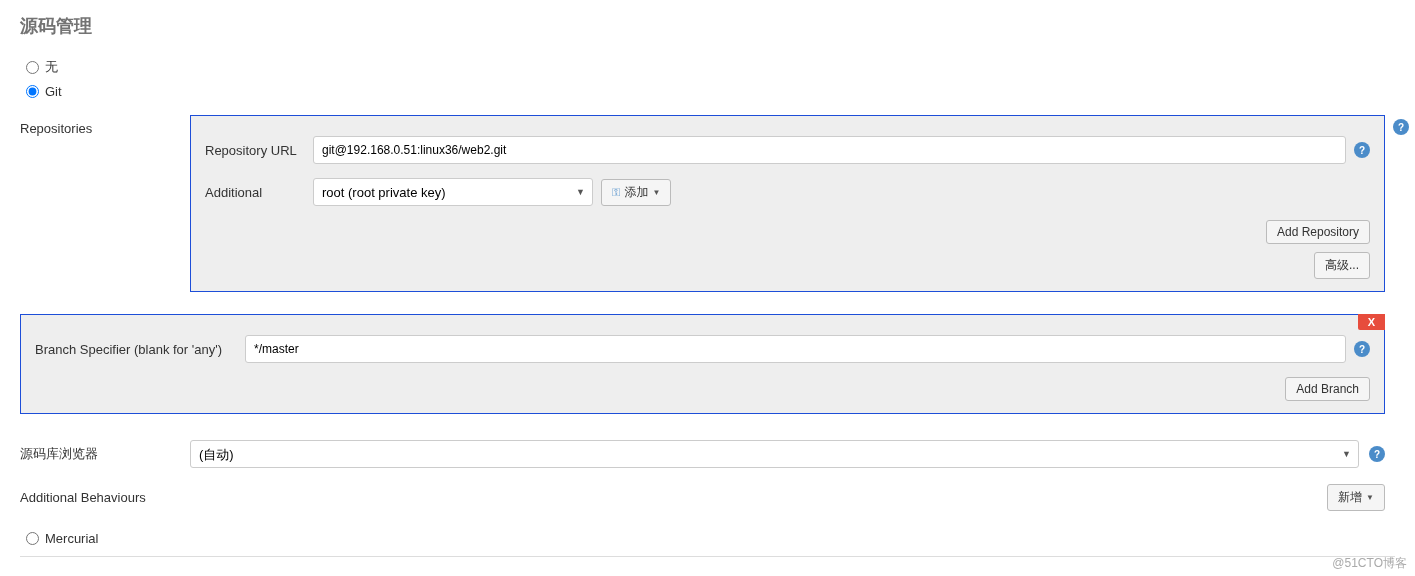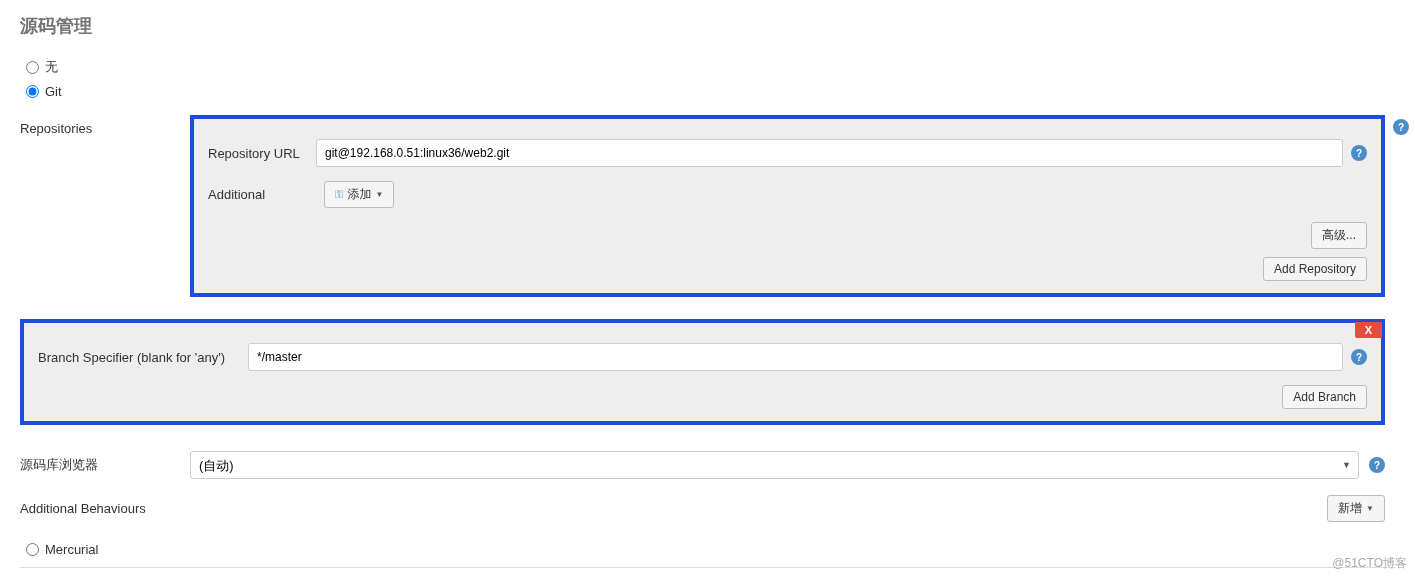--- a/index.html
+++ b/index.html
@@ -34,21 +34,21 @@
       flex-shrink: 0;
       padding-top: 6px;
       color: #333;
     }
     .main-col {
       flex: 1;
       margin-right: 30px;
     }
     .panel {
       background: #eeeeee;
-      border: 4px solid #1d4ed8;
+      border: 1px solid #1d4ed8;
       padding: 20px 14px 12px 14px;
       position: relative;
     }
     .field-row {
       display: flex;
       align-items: center;
       margin-bottom: 14px;
     }
     .field-label {
       width: 108px;
@@ -211,31 +211,36 @@
     <div class="panel-wrap">
       <span class="help-icon outer-help">?</span>
       <div class="panel">
         <div class="field-row">
           <div class="field-label">Repository URL</div>
           <input class="text-input" value="git@192.168.0.51:linux36/web2.git" style="">
           <span class="help-icon">?</span>
         </div>
         <div class="field-row">
           <div class="field-label">Additional</div>
+          <span class="select-wrap">
+            <select class="select-input">
+              <option>root (root private key)</option>
+            </select>
+          </span>
           <button class="btn btn-add-cred">
             <span class="key-icon">⚿</span>
             <span>添加</span>
             <span class="caret-down">▼</span>
           </button>
         </div>
         <div class="panel-footer">
+          <button class="btn">Add Repository</button>
+        </div>
+        <div class="panel-footer">
           <button class="btn">高级...</button>
-        </div>
-        <div class="panel-footer">
-          <button class="btn">Add Repository</button>
         </div>
       </div>
     </div>
   </div>
 </div>
 
 <div class="config-block">
   <div class="main-col">
     <div class="panel-wrap">
       <div class="panel">

